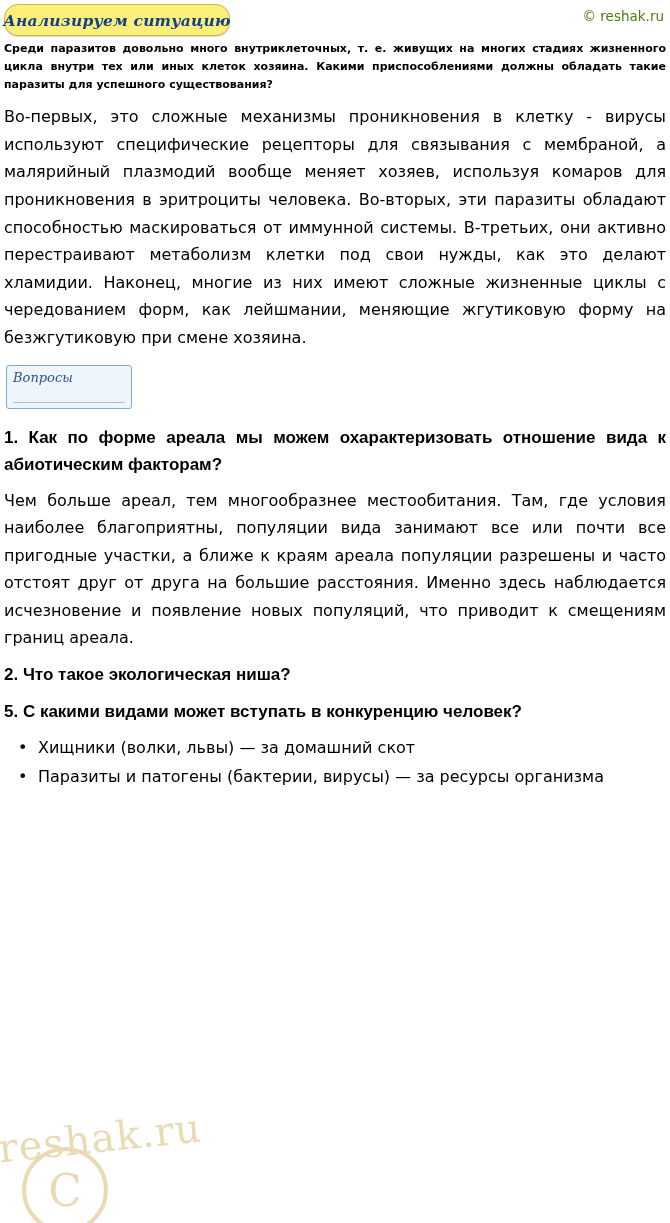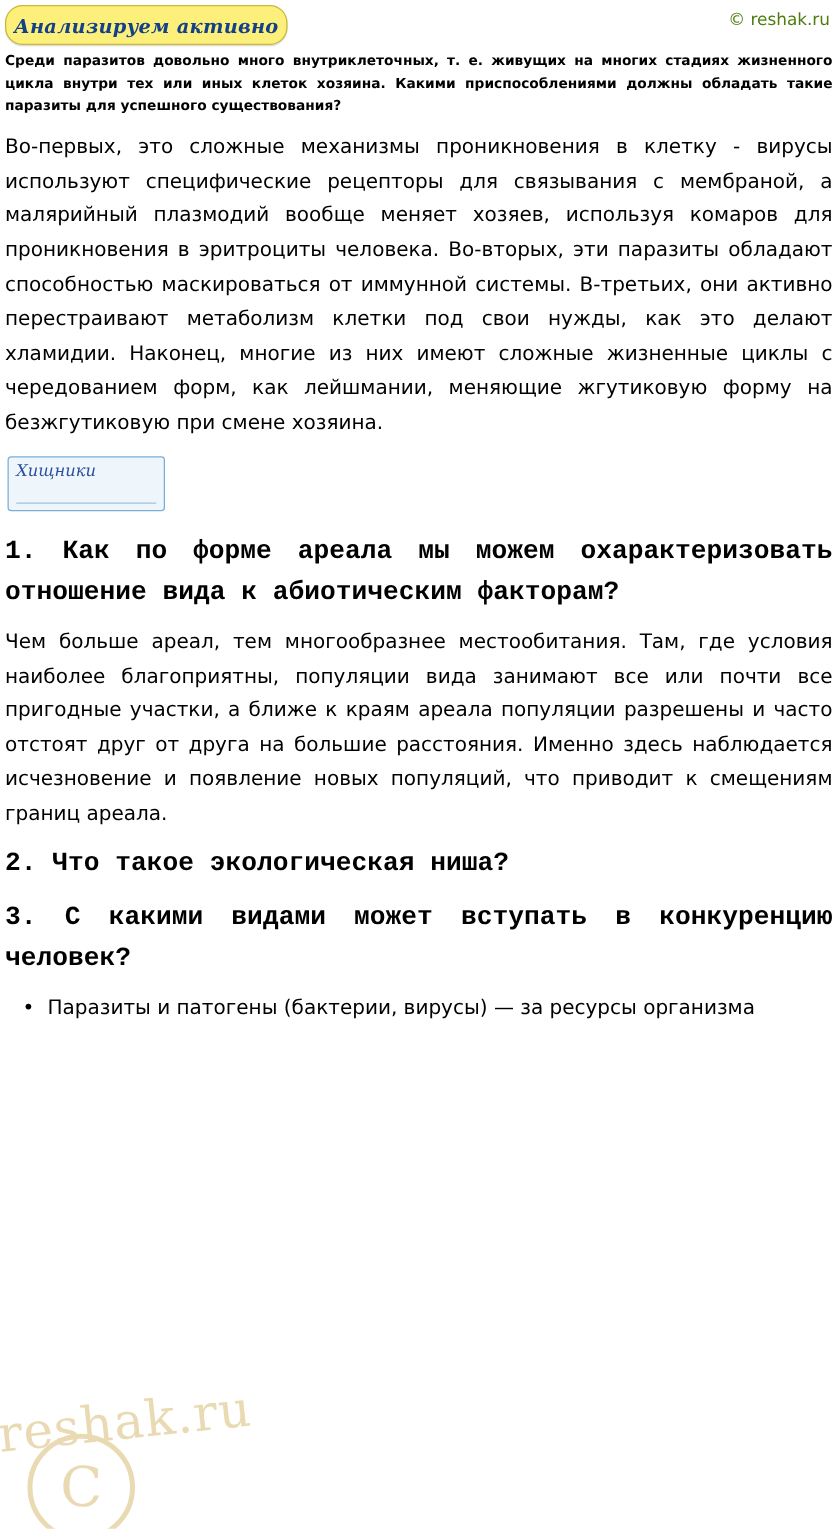--- a/index.html
+++ b/index.html
@@ -115,23 +115,23 @@
     position: absolute;
     left: 6px;
     right: 6px;
     bottom: 5px;
     height: 1px;
     background: #9cc3e0;
   }
 
   
   .num-q {
-    font-family: Liberation Mono, monospace;
+    font-family: Liberation Sans, sans-serif;
     font-weight: bold;
-    font-size: 21px;
+    font-size: 17px;
     line-height: 1.58;
     text-align: justify;
     text-align-last: left;
     margin: 12px 0 8px 0;
   }
   .num-q.tight {
     margin-top: 10px;
     margin-bottom: 8px;
   }
 
@@ -195,43 +195,44 @@
     color: #b8860b;
   }
 </style>
 </head>
 <body>
 
 <div class="page">
 
   <div class="top-row">
     <div class="banner">
-      <span class="banner-text">Анализируем активно</span>
+      <span class="banner-text">Анализируем ситуацию</span>
     </div>
     <div class="copyright">© reshak.ru</div>
   </div>
 
   <div class="content">
 
     <p class="q-bold">Среди паразитов довольно много внутриклеточных, т. е. живущих на многих стадиях жизненного цикла внутри тех или иных клеток хозяина. Какими приспособлениями должны обладать такие паразиты для успешного существования?</p>
 
     <p class="body-text answer-last">Во-первых, это сложные механизмы проникновения в клетку - вирусы используют специфические рецепторы для связывания с мембраной, а малярийный плазмодий вообще меняет хозяев, используя комаров для проникновения в эритроциты человека. Во-вторых, эти паразиты обладают способностью маскироваться от иммунной системы. В-третьих, они активно перестраивают метаболизм клетки под свои нужды, как это делают хламидии. Наконец, многие из них имеют сложные жизненные циклы с чередованием форм, как лейшмании, меняющие жгутиковую форму на безжгутиковую при смене хозяина.</p>
 
     <div class="qbox">
-      <div class="qbox-l1">Хищники</div>
+      <div class="qbox-l1">Вопросы</div>
       <div class="qbox-underline"></div>
     </div>
 
     <p class="num-q">1. Как по форме ареала мы можем охарактеризовать отношение вида к абиотическим факторам?</p>
     <p class="body-text">Чем больше ареал, тем многообразнее местообитания. Там, где условия наиболее благоприятны, популяции вида занимают все или почти все пригодные участки, а ближе к краям ареала популяции разрешены и часто отстоят друг от друга на большие расстояния. Именно здесь наблюдается исчезновение и появление новых популяций, что приводит к смещениям границ ареала.</p>
 
     <p class="num-q tight">2. Что такое экологическая ниша?</p>
 
-    <p class="num-q tight">3. С какими видами может вступать в конкуренцию человек?</p>
+    <p class="num-q tight">5. С какими видами может вступать в конкуренцию человек?</p>
     <ul class="bullets">
+      <li>Хищники (волки, львы) — за домашний скот</li>
       <li>Паразиты и патогены (бактерии, вирусы) — за ресурсы организма</li>
     </ul>
 
   </div>
 
   <div class="watermark">
     <div class="wm-text">reshak.ru</div>
     <div class="wm-circle">C</div>
   </div>
 

